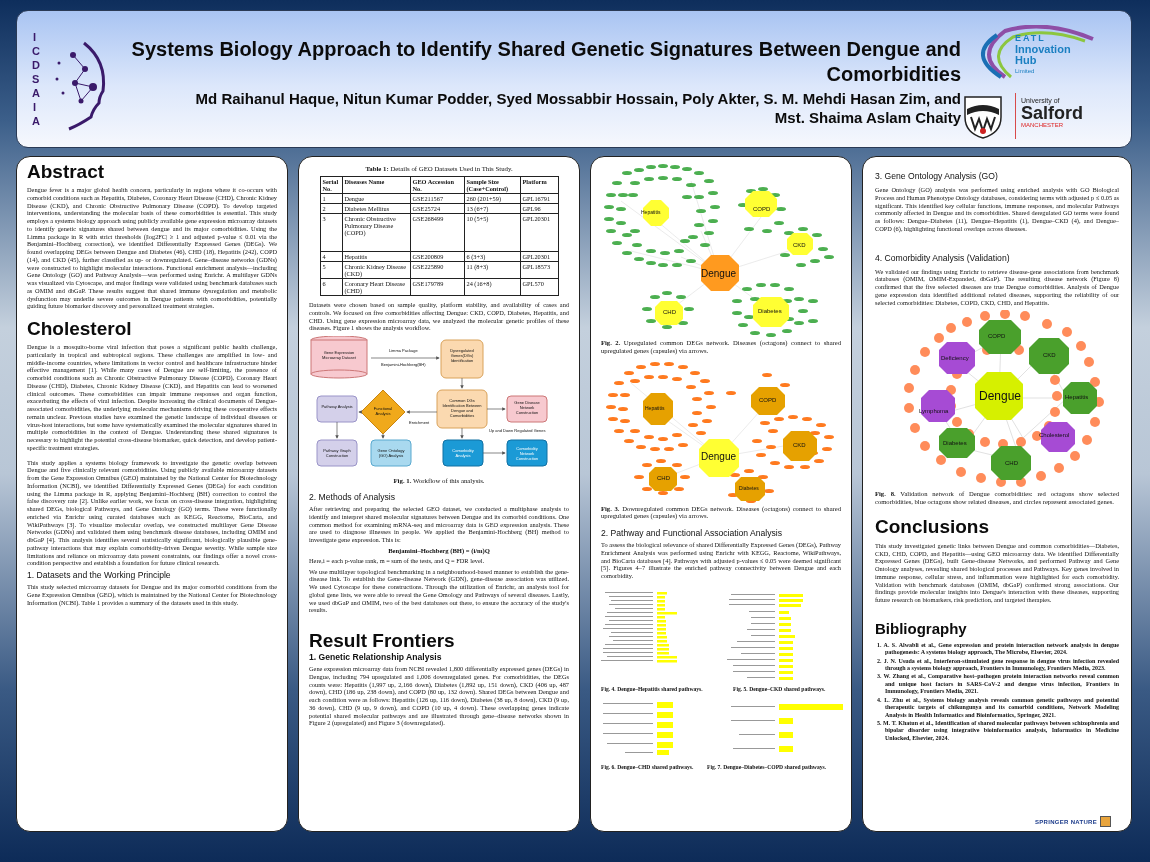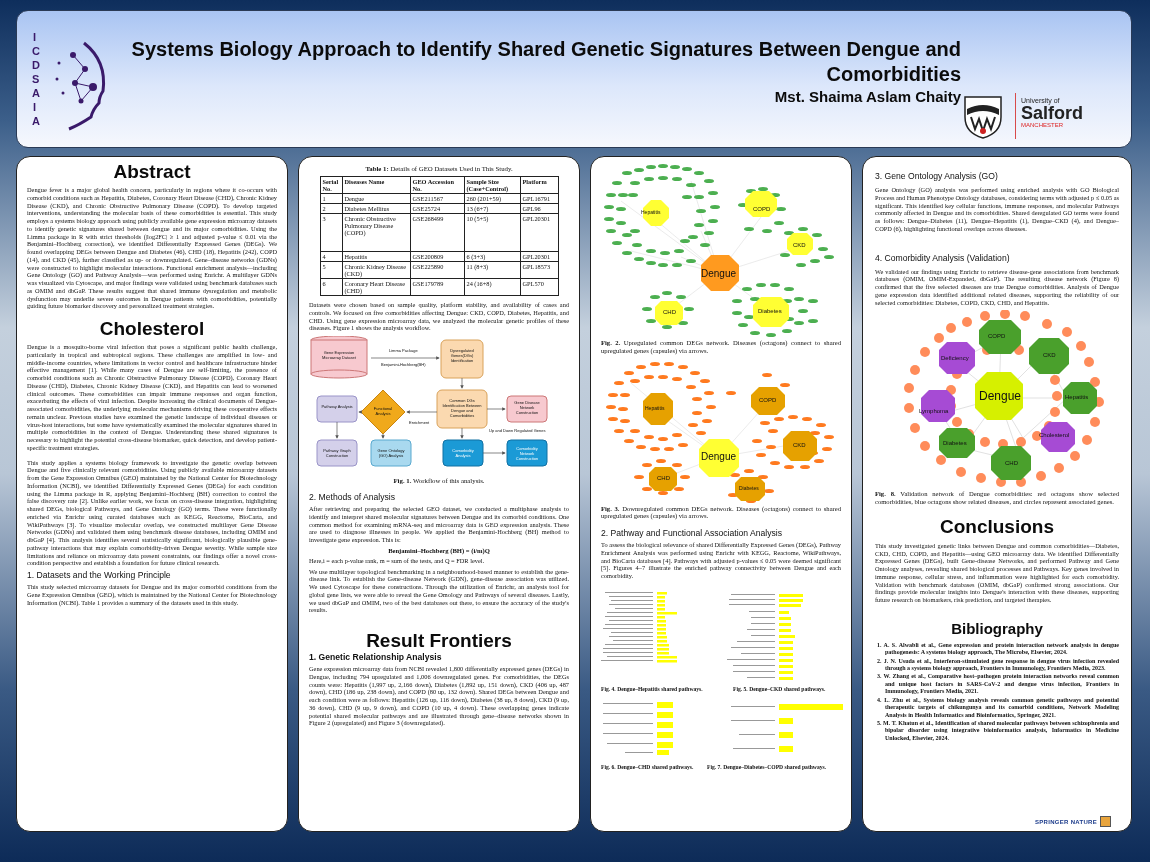--- a/index.html
+++ b/index.html
@@ -19,21 +19,21 @@
   .eatl-text{position:absolute;left:40px;top:8px;font-family:"Liberation Sans",sans-serif;font-weight:bold;color:#1a7fc1;font-size:11px;line-height:11px}
   .eatl-text .sm{font-size:6px;color:#1a7fc1;font-weight:normal}
   .salford{position:absolute;right:40px;top:82px;width:128px;height:46px}
   .salford .shield{position:absolute;left:0;top:2px;width:40px;height:44px}
   .salford .divider{position:absolute;left:52px;top:0;width:1px;height:46px;background:#d84a4a}
   .salford .txt{position:absolute;left:58px;top:4px;font-family:"Liberation Sans",sans-serif;color:#222}
   .salford .u{font-size:7px}
   .salford .s{font-size:18px;font-weight:bold;line-height:18px}
   .salford .m{font-size:6px;color:#d22}
   .panel{position:absolute;background:#fff;border:1px solid #222;border-radius:14px;overflow:hidden}
-  .sec-h{font-family:"Liberation Sans",sans-serif;font-weight:bold;text-align:center;color:#0b0b0b}
+  .sec-h{font-family:"Liberation Sans",sans-serif;font-weight:bold;text-align:left;color:#0b0b0b}
   .sub-h{font-family:"Liberation Sans",sans-serif;font-size:8.6px;color:#111;margin:6px 0 3px 0}
   .body{font-size:6.35px;line-height:7.75px;text-align:justify;color:#111}
   table.geo{border-collapse:collapse;font-size:6.3px;margin:4px auto 0 auto}
   table.geo th,table.geo td{border:1px solid #222;padding:1px 2px;vertical-align:top;text-align:left}
   table.geo th{font-weight:bold}
   .cap{font-size:6.6px;line-height:7.8px;text-align:justify}
   .cap b{font-weight:bold}
   .figbox{position:relative}
   .ref{font-size:6px;line-height:7.4px;font-weight:bold;padding-left:10px;text-indent:-8px;text-align:justify;margin-bottom:1px}
 </style>
@@ -62,23 +62,36 @@
       <line x1="44" y1="34" x2="56" y2="48" stroke="#3a1a6a" stroke-width="1"></line>
       <line x1="56" y1="48" x2="46" y2="62" stroke="#3a1a6a" stroke-width="1"></line>
       <line x1="46" y1="62" x2="64" y2="66" stroke="#3a1a6a" stroke-width="1"></line>
       <line x1="64" y1="66" x2="52" y2="80" stroke="#3a1a6a" stroke-width="1"></line>
       <line x1="46" y1="62" x2="52" y2="80" stroke="#3a1a6a" stroke-width="1"></line>
     </svg>
   </div>
 
   <div class="title">
     <div class="t1">Systems Biology Approach to Identify Shared Genetic Signatures Between Dengue and Comorbidities</div>
+    <div class="authors">Md Raihanul Haque, Nitun Kumar Podder, Syed Mossabbir Hossain, Poly Akter, S. M. Mehdi Hasan Zim, and</div>
     <div class="authors" style="margin-top:0">Mst. Shaima Aslam Chaity</div>
   </div>
 
+  <div class="eatl">
+    <svg width="120" height="56" viewBox="0 0 120 56" style="position:absolute;left:0;top:0">
+      <path d="M30 52 Q-2 30 30 6 Q70 -6 118 14" stroke="#8e4ea6" stroke-width="4" fill="none"></path>
+      <path d="M36 52 Q10 30 38 12 Q70 2 110 16" stroke="#8cc63f" stroke-width="3" fill="none"></path>
+      <path d="M26 52 Q-8 30 22 10" stroke="#1a6fb5" stroke-width="4" fill="none"></path>
+    </svg>
+    <div class="eatl-text">
+      <div style="letter-spacing:2px;font-size:9px">EATL</div>
+      <div>Innovation Hub</div>
+      <div class="sm">Limited</div>
+    </div>
+  </div>
 
   <div class="salford">
     <svg class="shield" viewBox="0 0 40 44">
       <path d="M2 2 H38 V22 Q38 38 20 43 Q2 38 2 22 Z" fill="#fff" stroke="#222" stroke-width="1.5"></path>
       <path d="M4 14 Q20 6 36 14 L36 20 Q20 12 4 20 Z" fill="#222"></path>
       <path d="M8 22 L12 34 L16 24 L20 36 L24 24 L28 34 L32 22" stroke="#222" stroke-width="2" fill="none"></path>
       <circle cx="20" cy="36" r="3" fill="#c22"></circle>
     </svg>
     <div class="divider"></div>
     <div class="txt">

